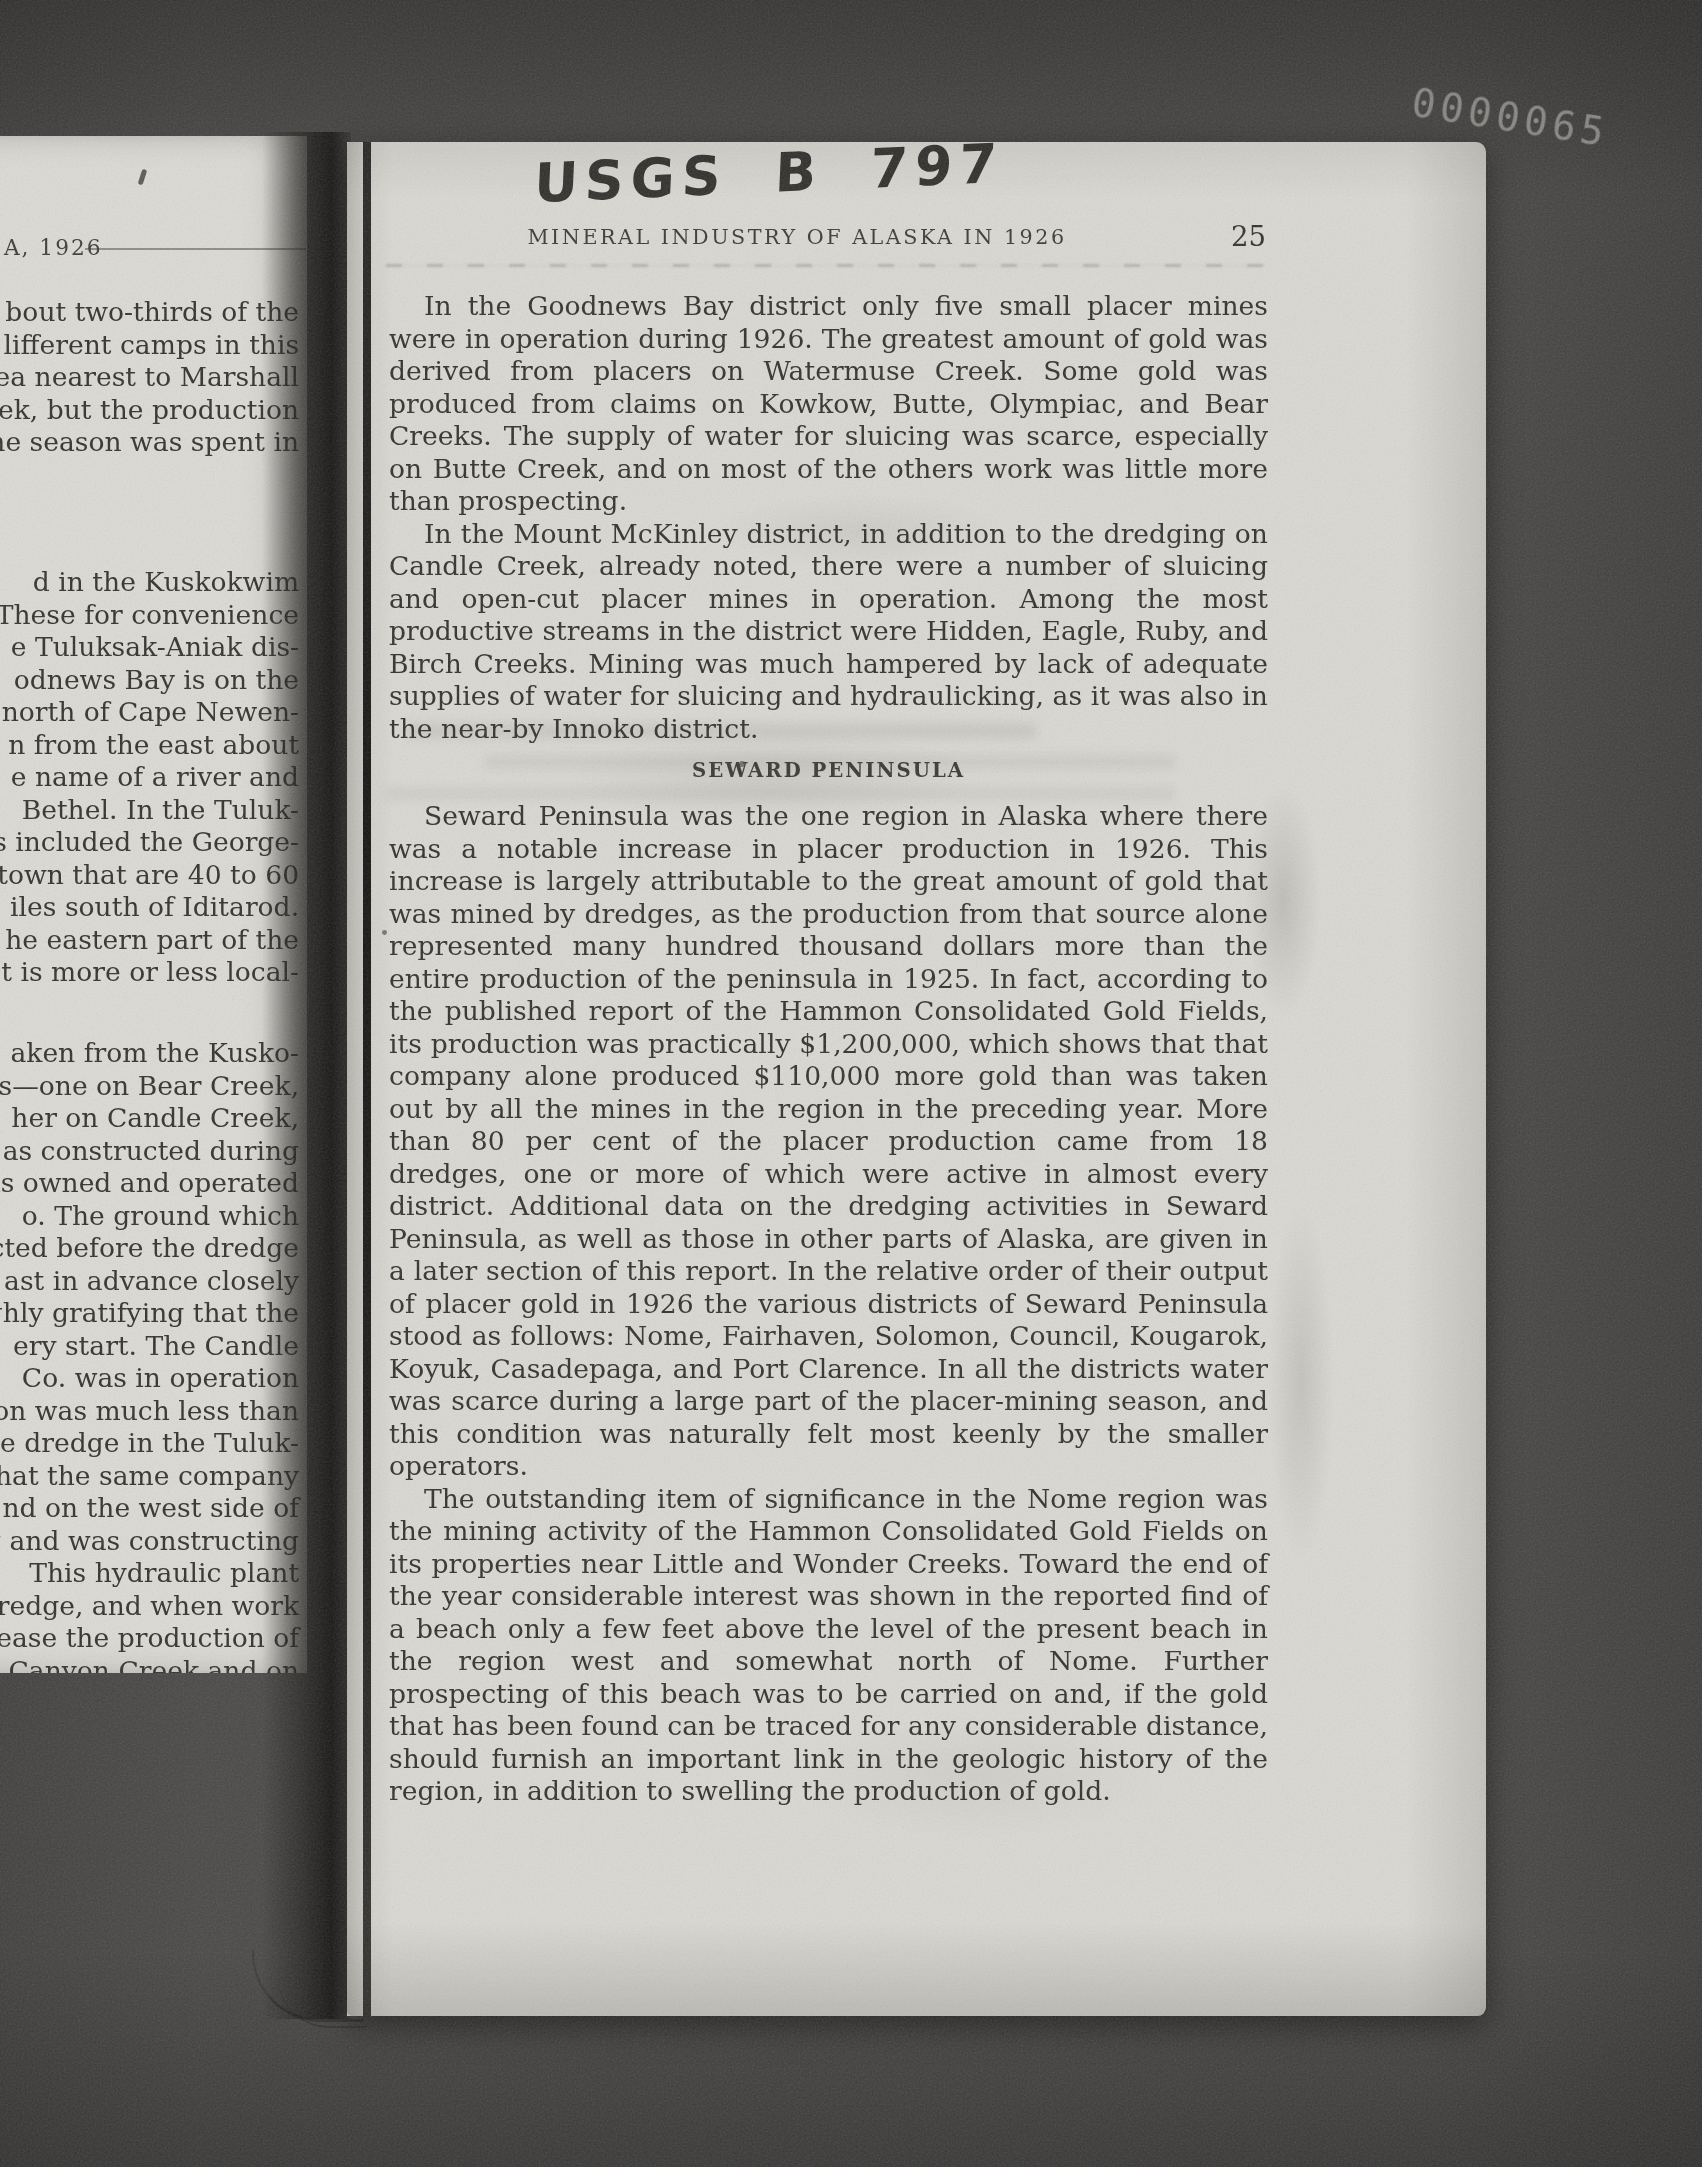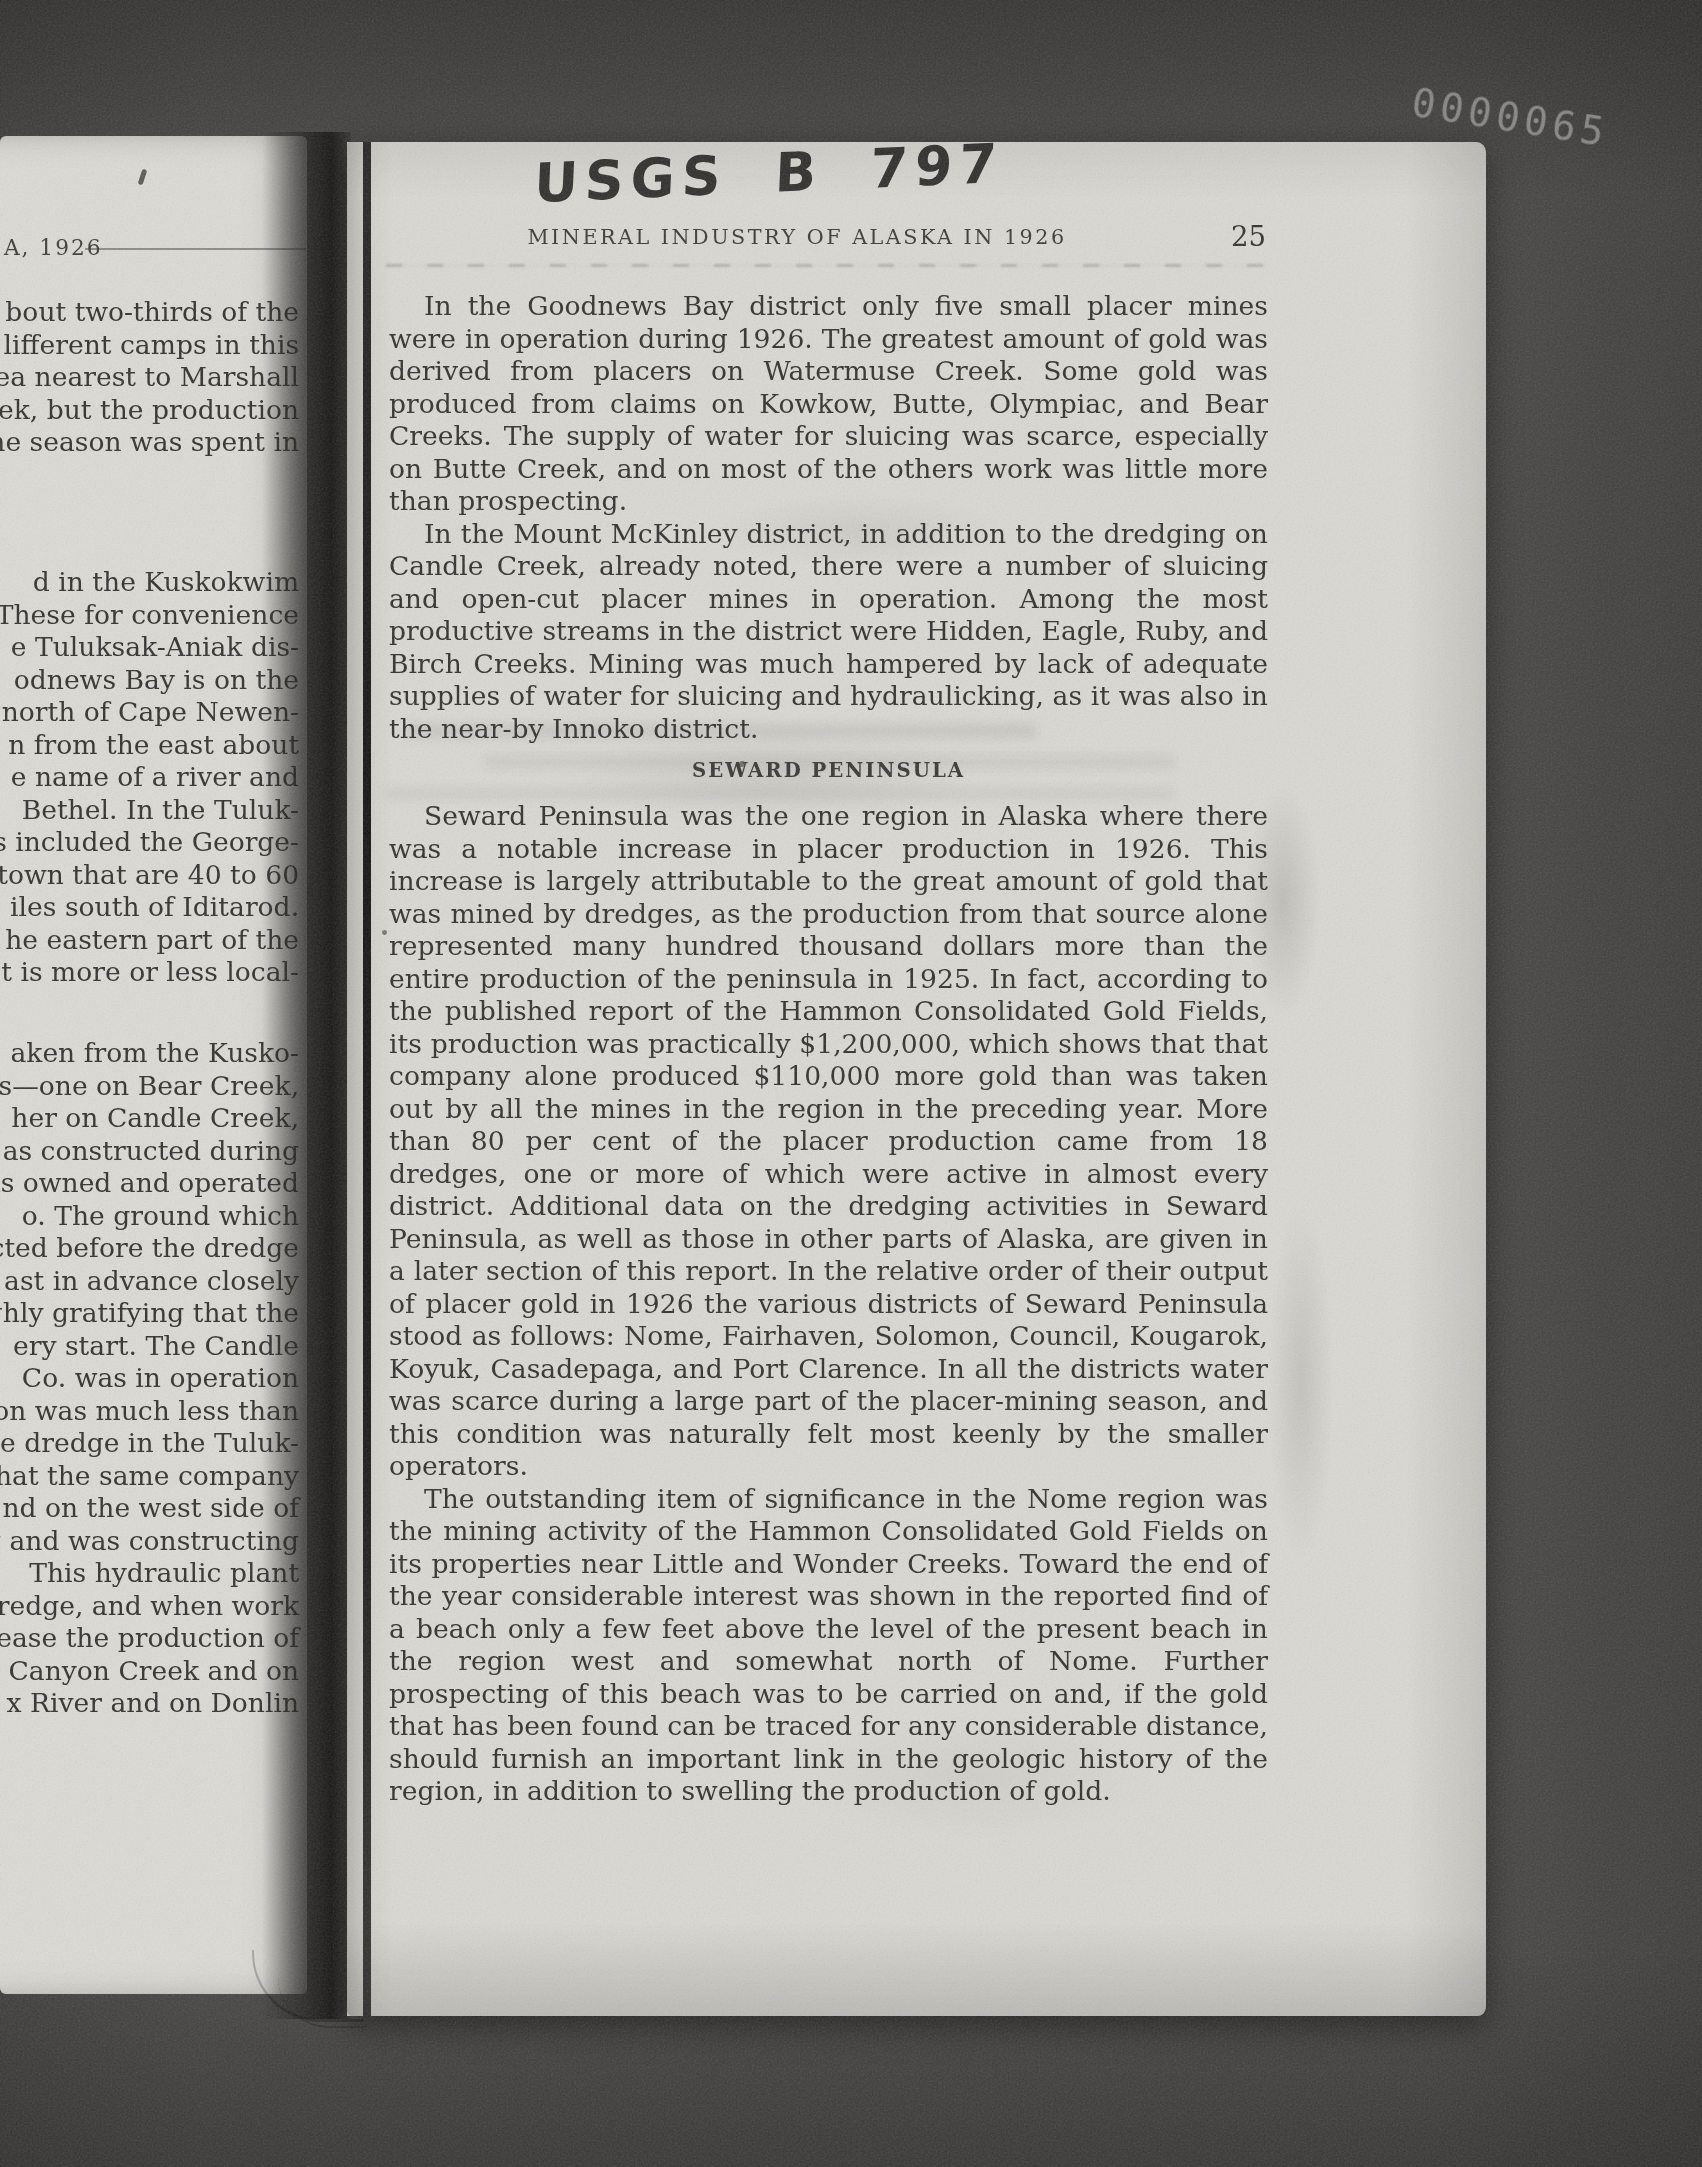--- a/index.html
+++ b/index.html
@@ -17,25 +17,24 @@
       linear-gradient(to bottom, rgba(15,15,15,0.35) 0%, rgba(15,15,15,0) 9%),
       linear-gradient(to top, rgba(15,15,15,0.30) 0%, rgba(15,15,15,0) 10%),
       linear-gradient(to right, rgba(15,15,15,0.15) 0%, rgba(15,15,15,0) 12%, rgba(15,15,15,0) 84%, rgba(15,15,15,0.20) 100%),
       #4a4846;
   }
 
   
   .left-page {
     position: absolute;
     left: 0; top: 136px;
-    width: 307px; height: 1858px;
+    width: 307px; height: 1537px;
     background: #dbdad4;
     overflow: hidden;
     box-shadow: inset -33px 0 41px -17.7px rgba(10,10,10,0.55);
-    border-radius: 6px;
   }
   .lp-header {
     position: absolute;
     left: 3.9px; top: 99px;
     font-size: 21.7px;
     letter-spacing: 2px;
     color: #3e3c38;
   }
   .lp-rule {
     position: absolute;

